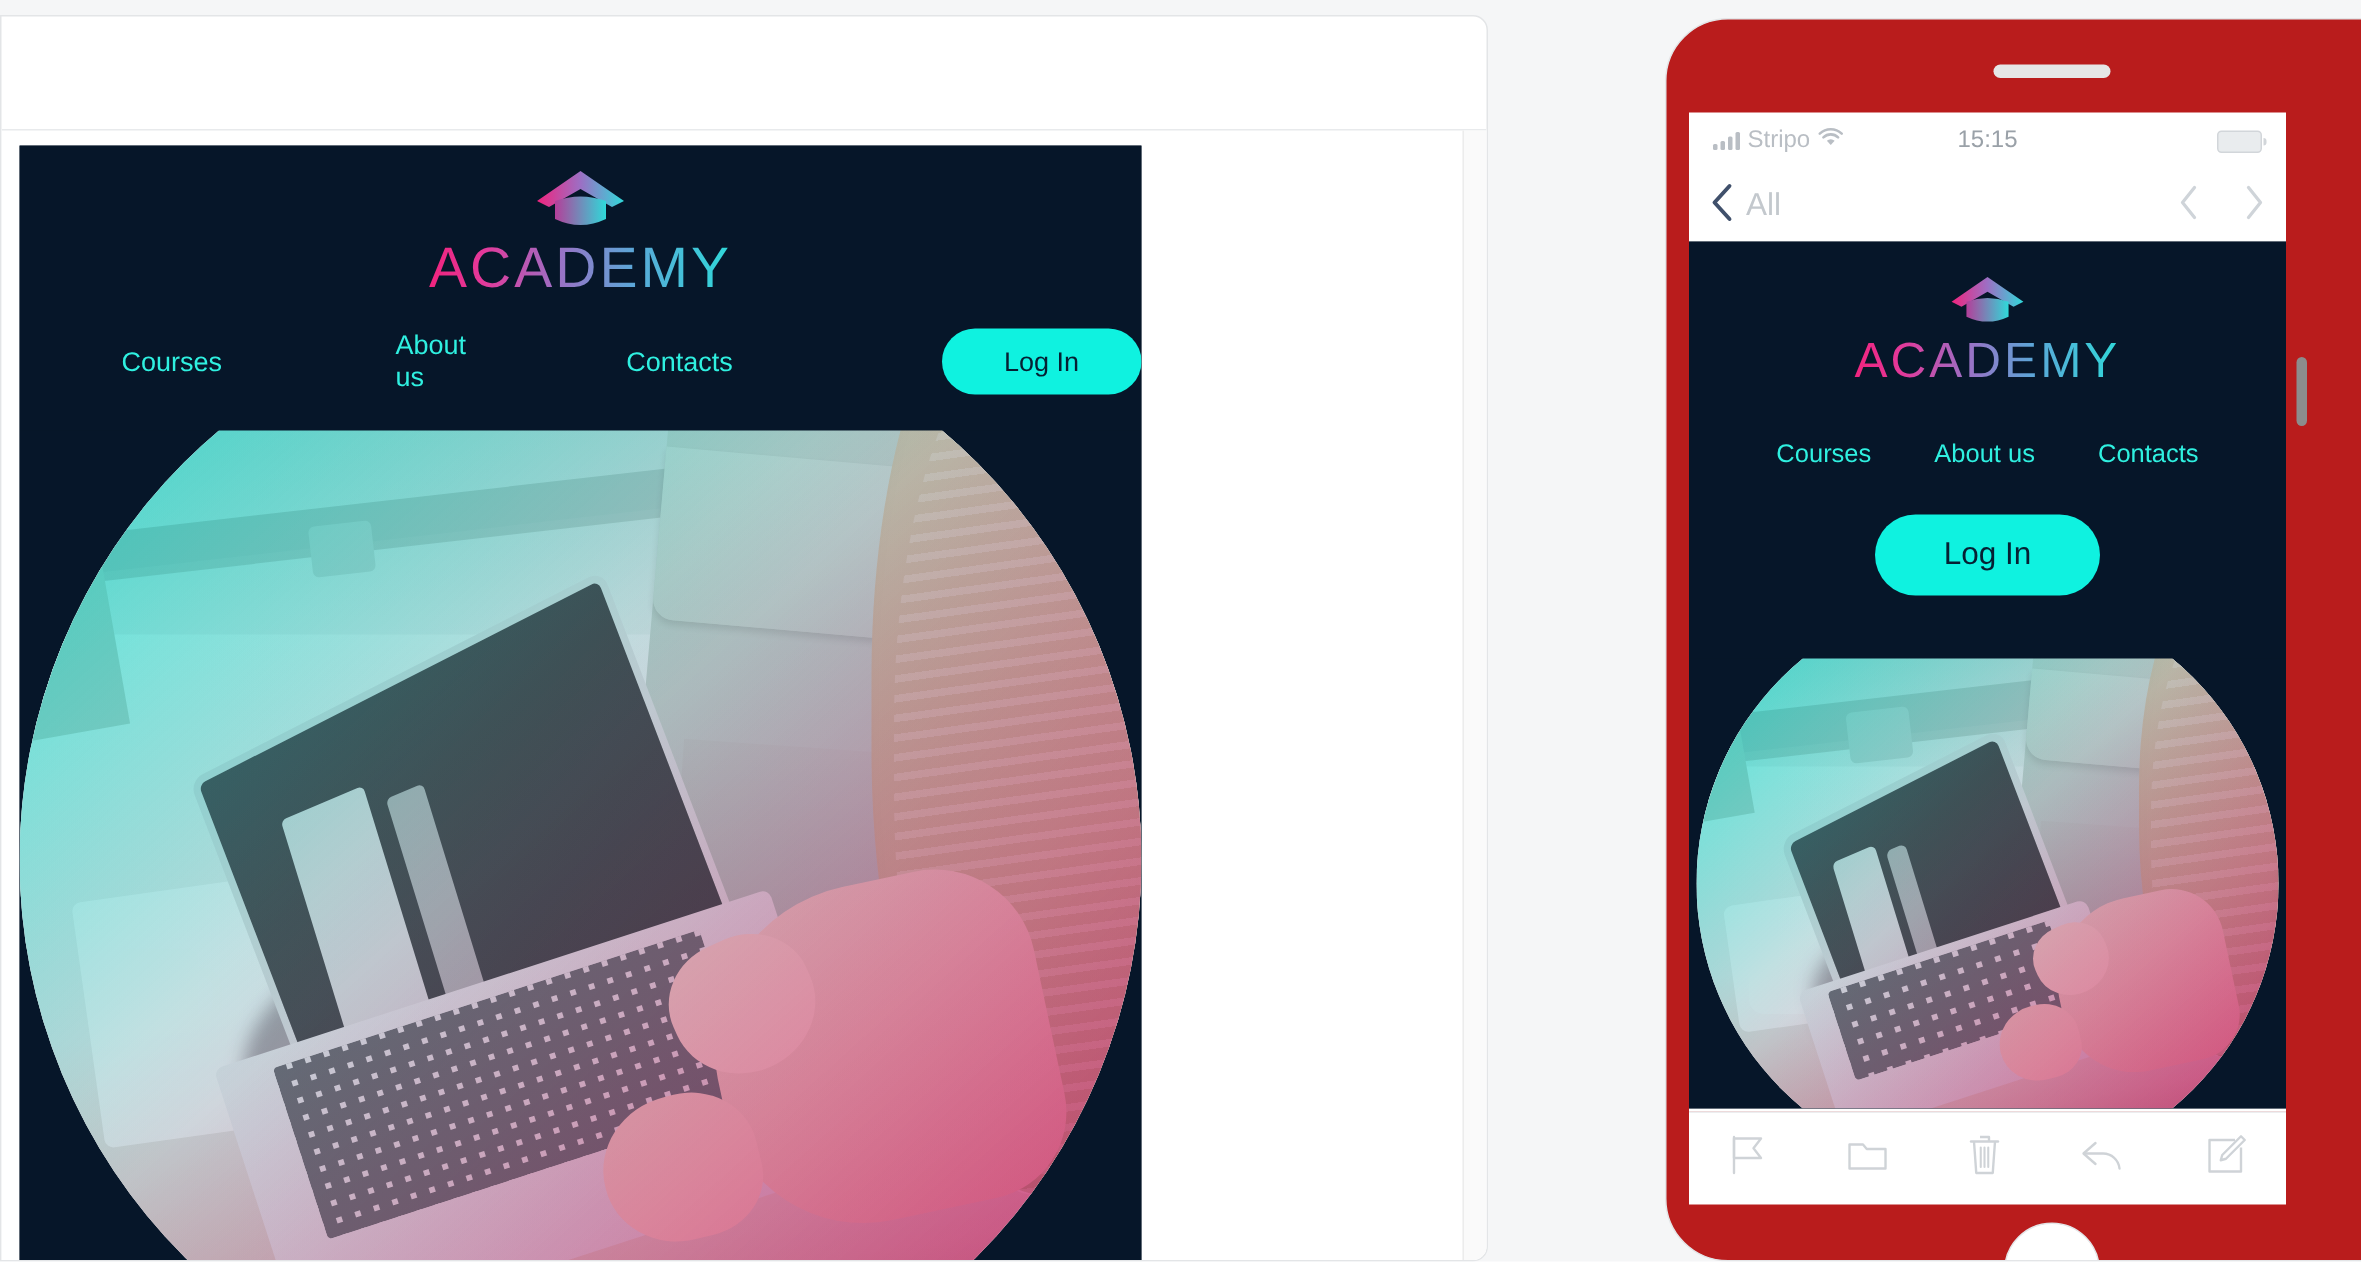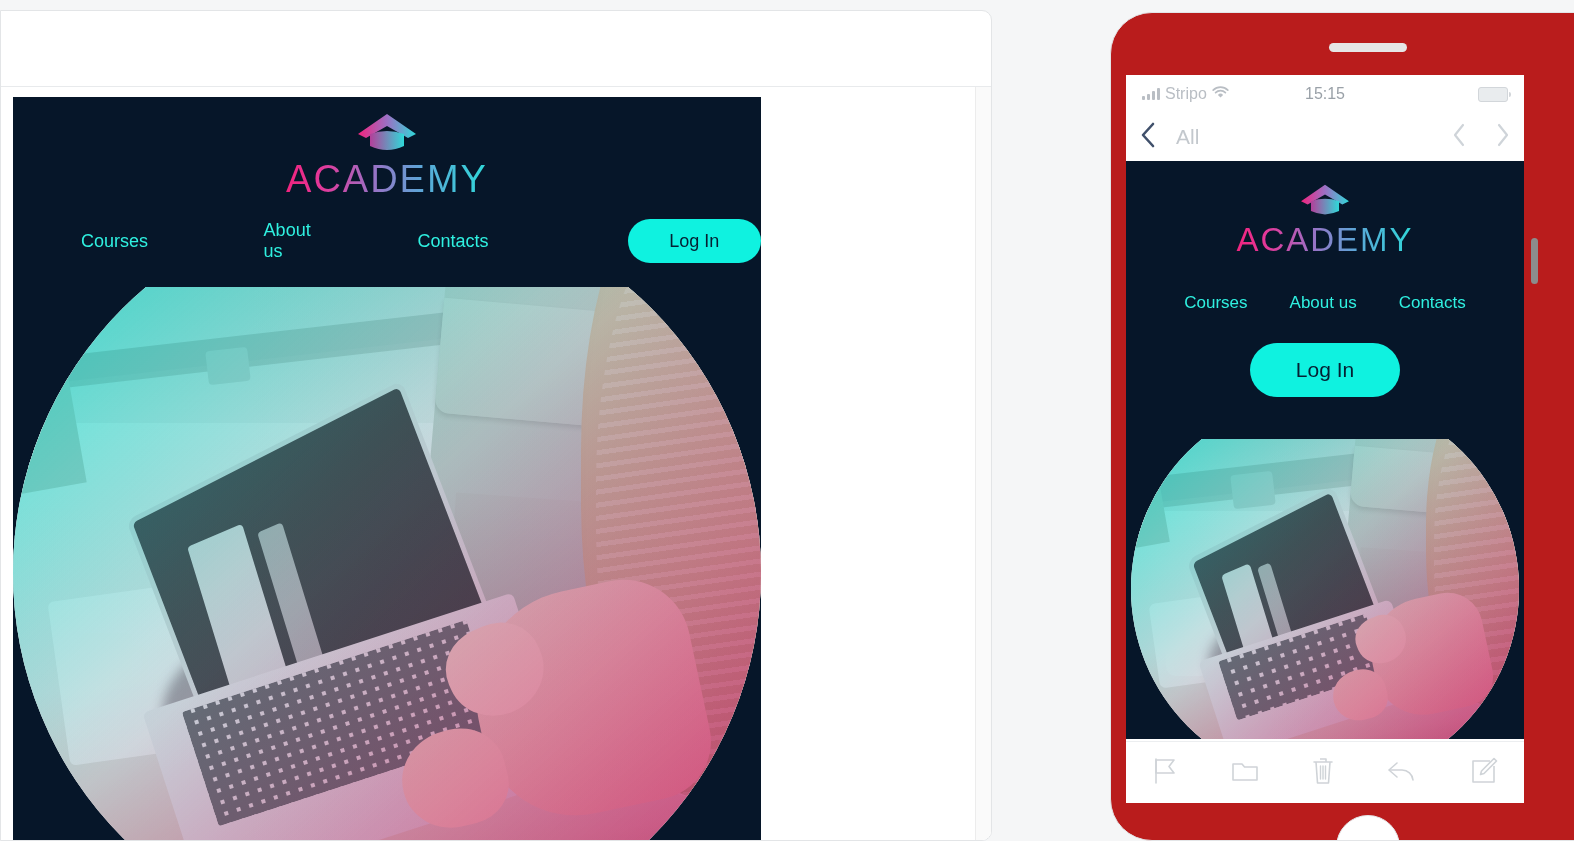--- a/index.html
+++ b/index.html
@@ -207,21 +207,21 @@
   .sb-right{margin-left:auto;display:flex;align-items:center;}
   .battery{width:28px;height:13px;border:1px solid #d2d6da;border-radius:3px;
     position:relative;background:#e9ecee;}
   .battery:after{content:"";position:absolute;right:-4px;top:4px;width:2px;height:5px;
     background:#d2d6da;border-radius:0 2px 2px 0;}
 
   .navbar{
     position:relative;height:48px;display:flex;align-items:center;
     padding:0 14px;box-sizing:border-box;
   }
-  .nb-back{display:flex;align-items:center;gap:20px;cursor:pointer;}
+  .nb-back{display:flex;align-items:center;gap:8px;cursor:pointer;}
   .nb-all{color:#c3c8cd;font-size:21px;}
   .nb-right{margin-left:auto;display:flex;align-items:center;gap:30px;}
 
   #phone-content{
     position:relative;left:0;top:0;width:398px;height:578px;
     background:#061629;overflow:hidden;
   }
   .m-header{position:relative;width:100%;height:278px;background:#061629;}
   .m-logo{position:absolute;left:50%;transform:translateX(-50%);top:22px;
     text-align:center;width:340px;}

